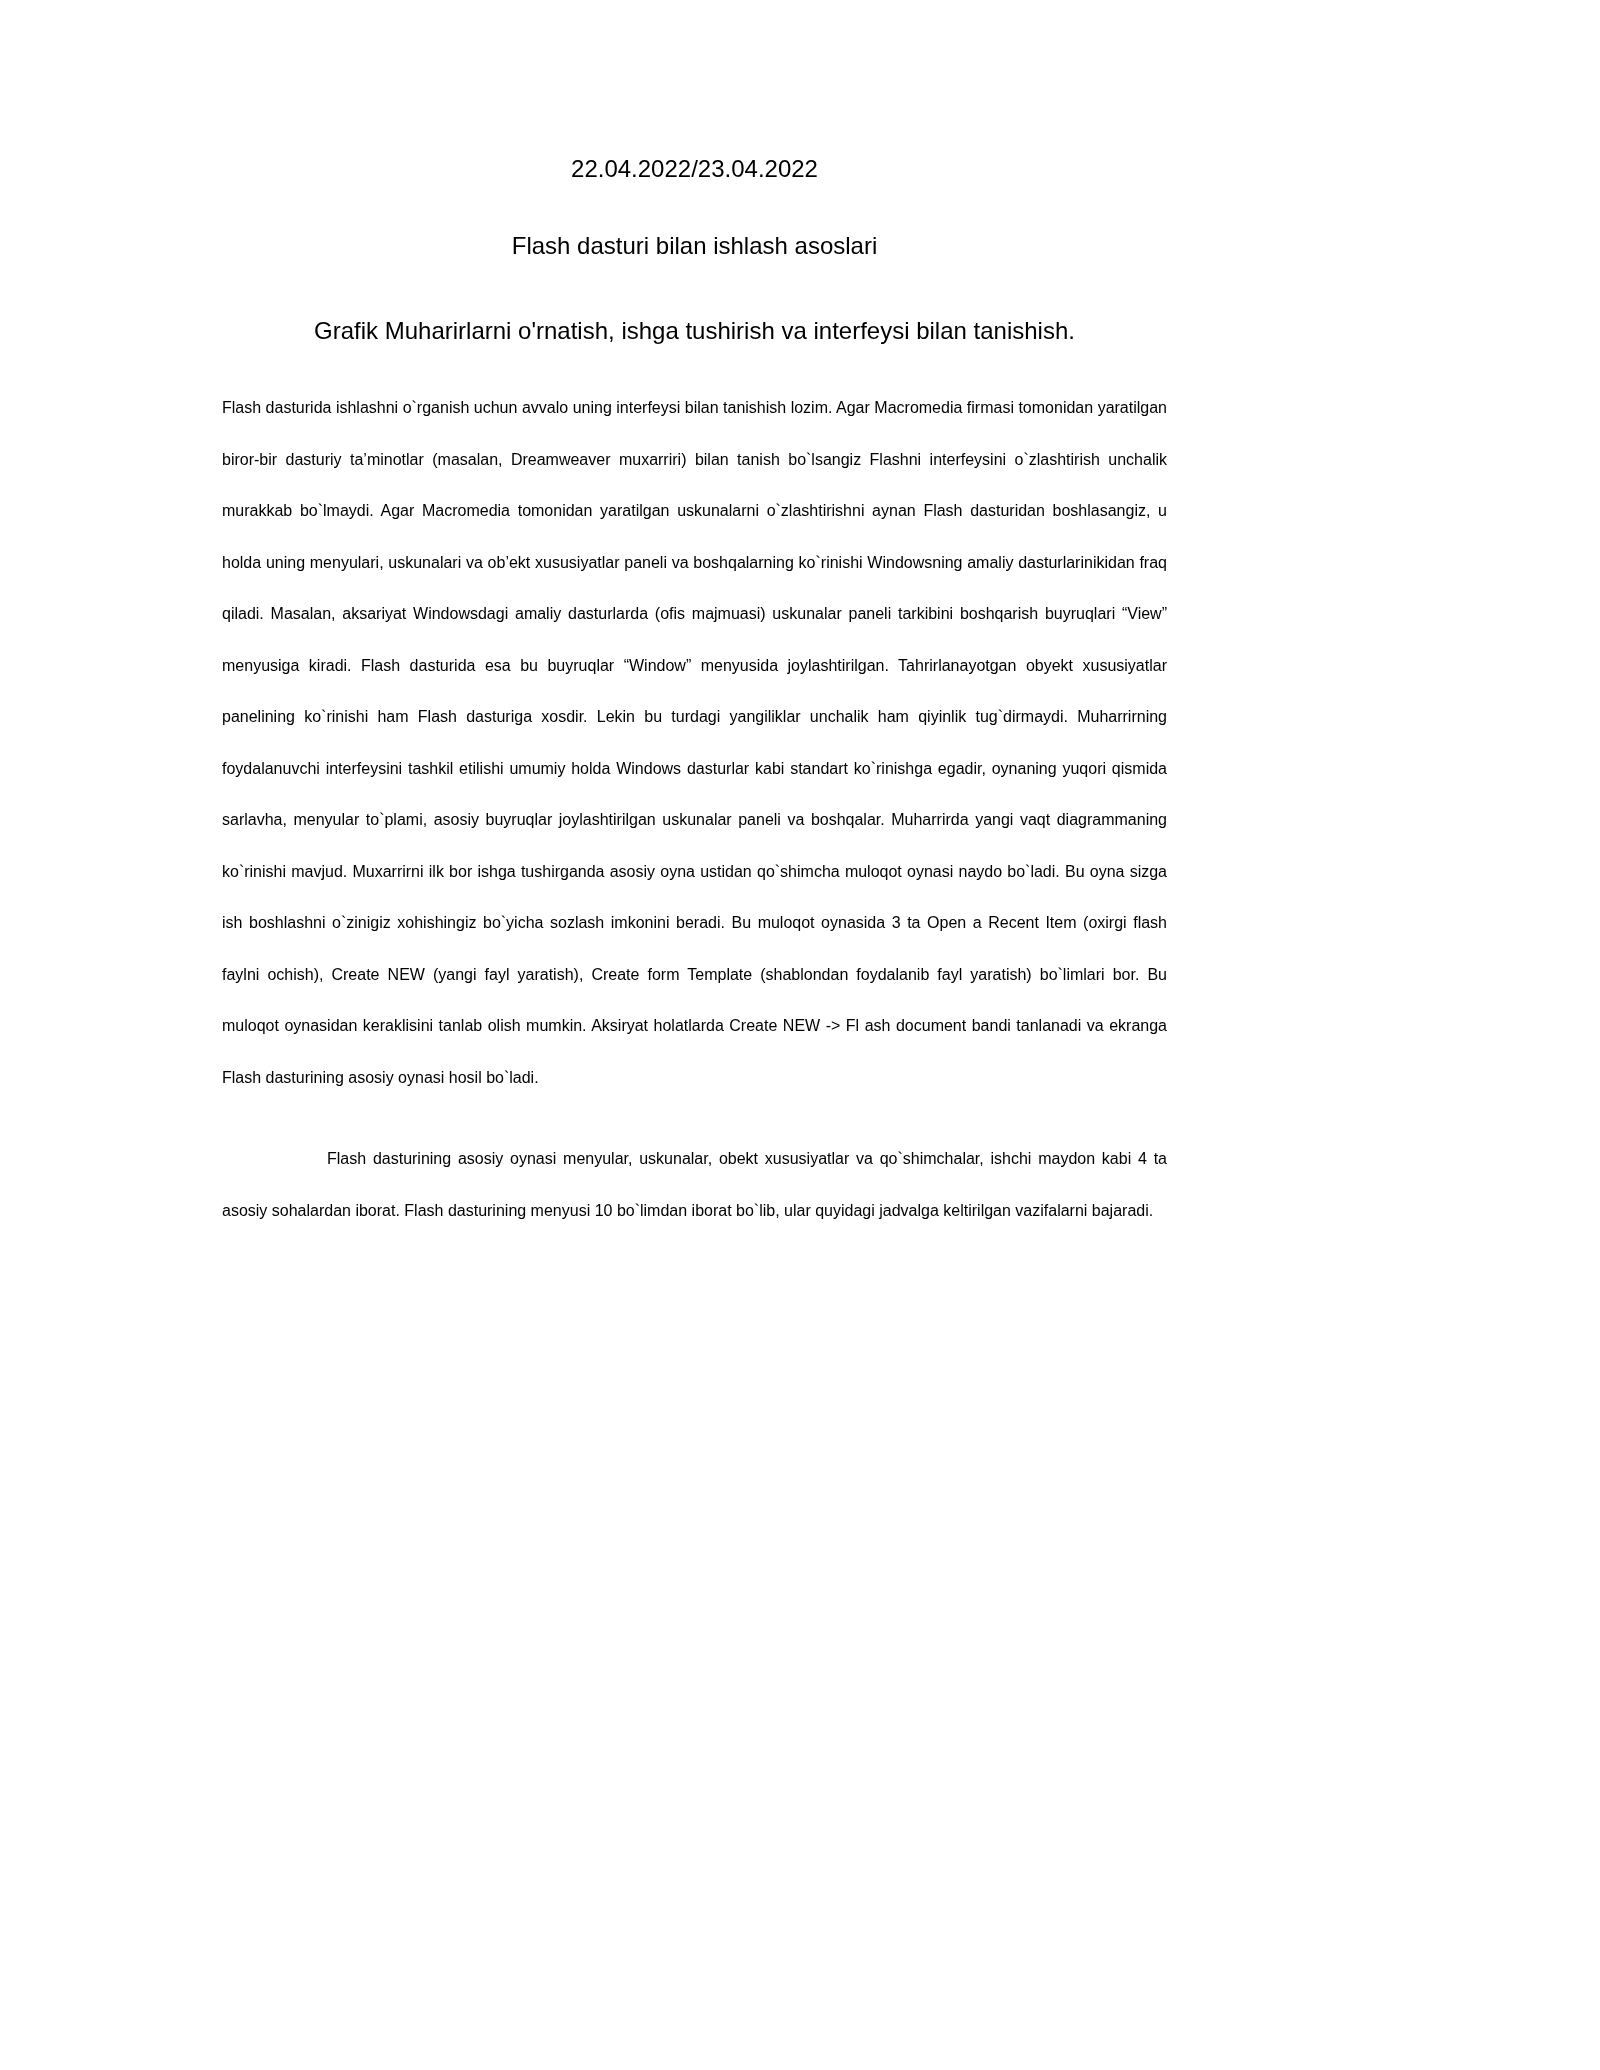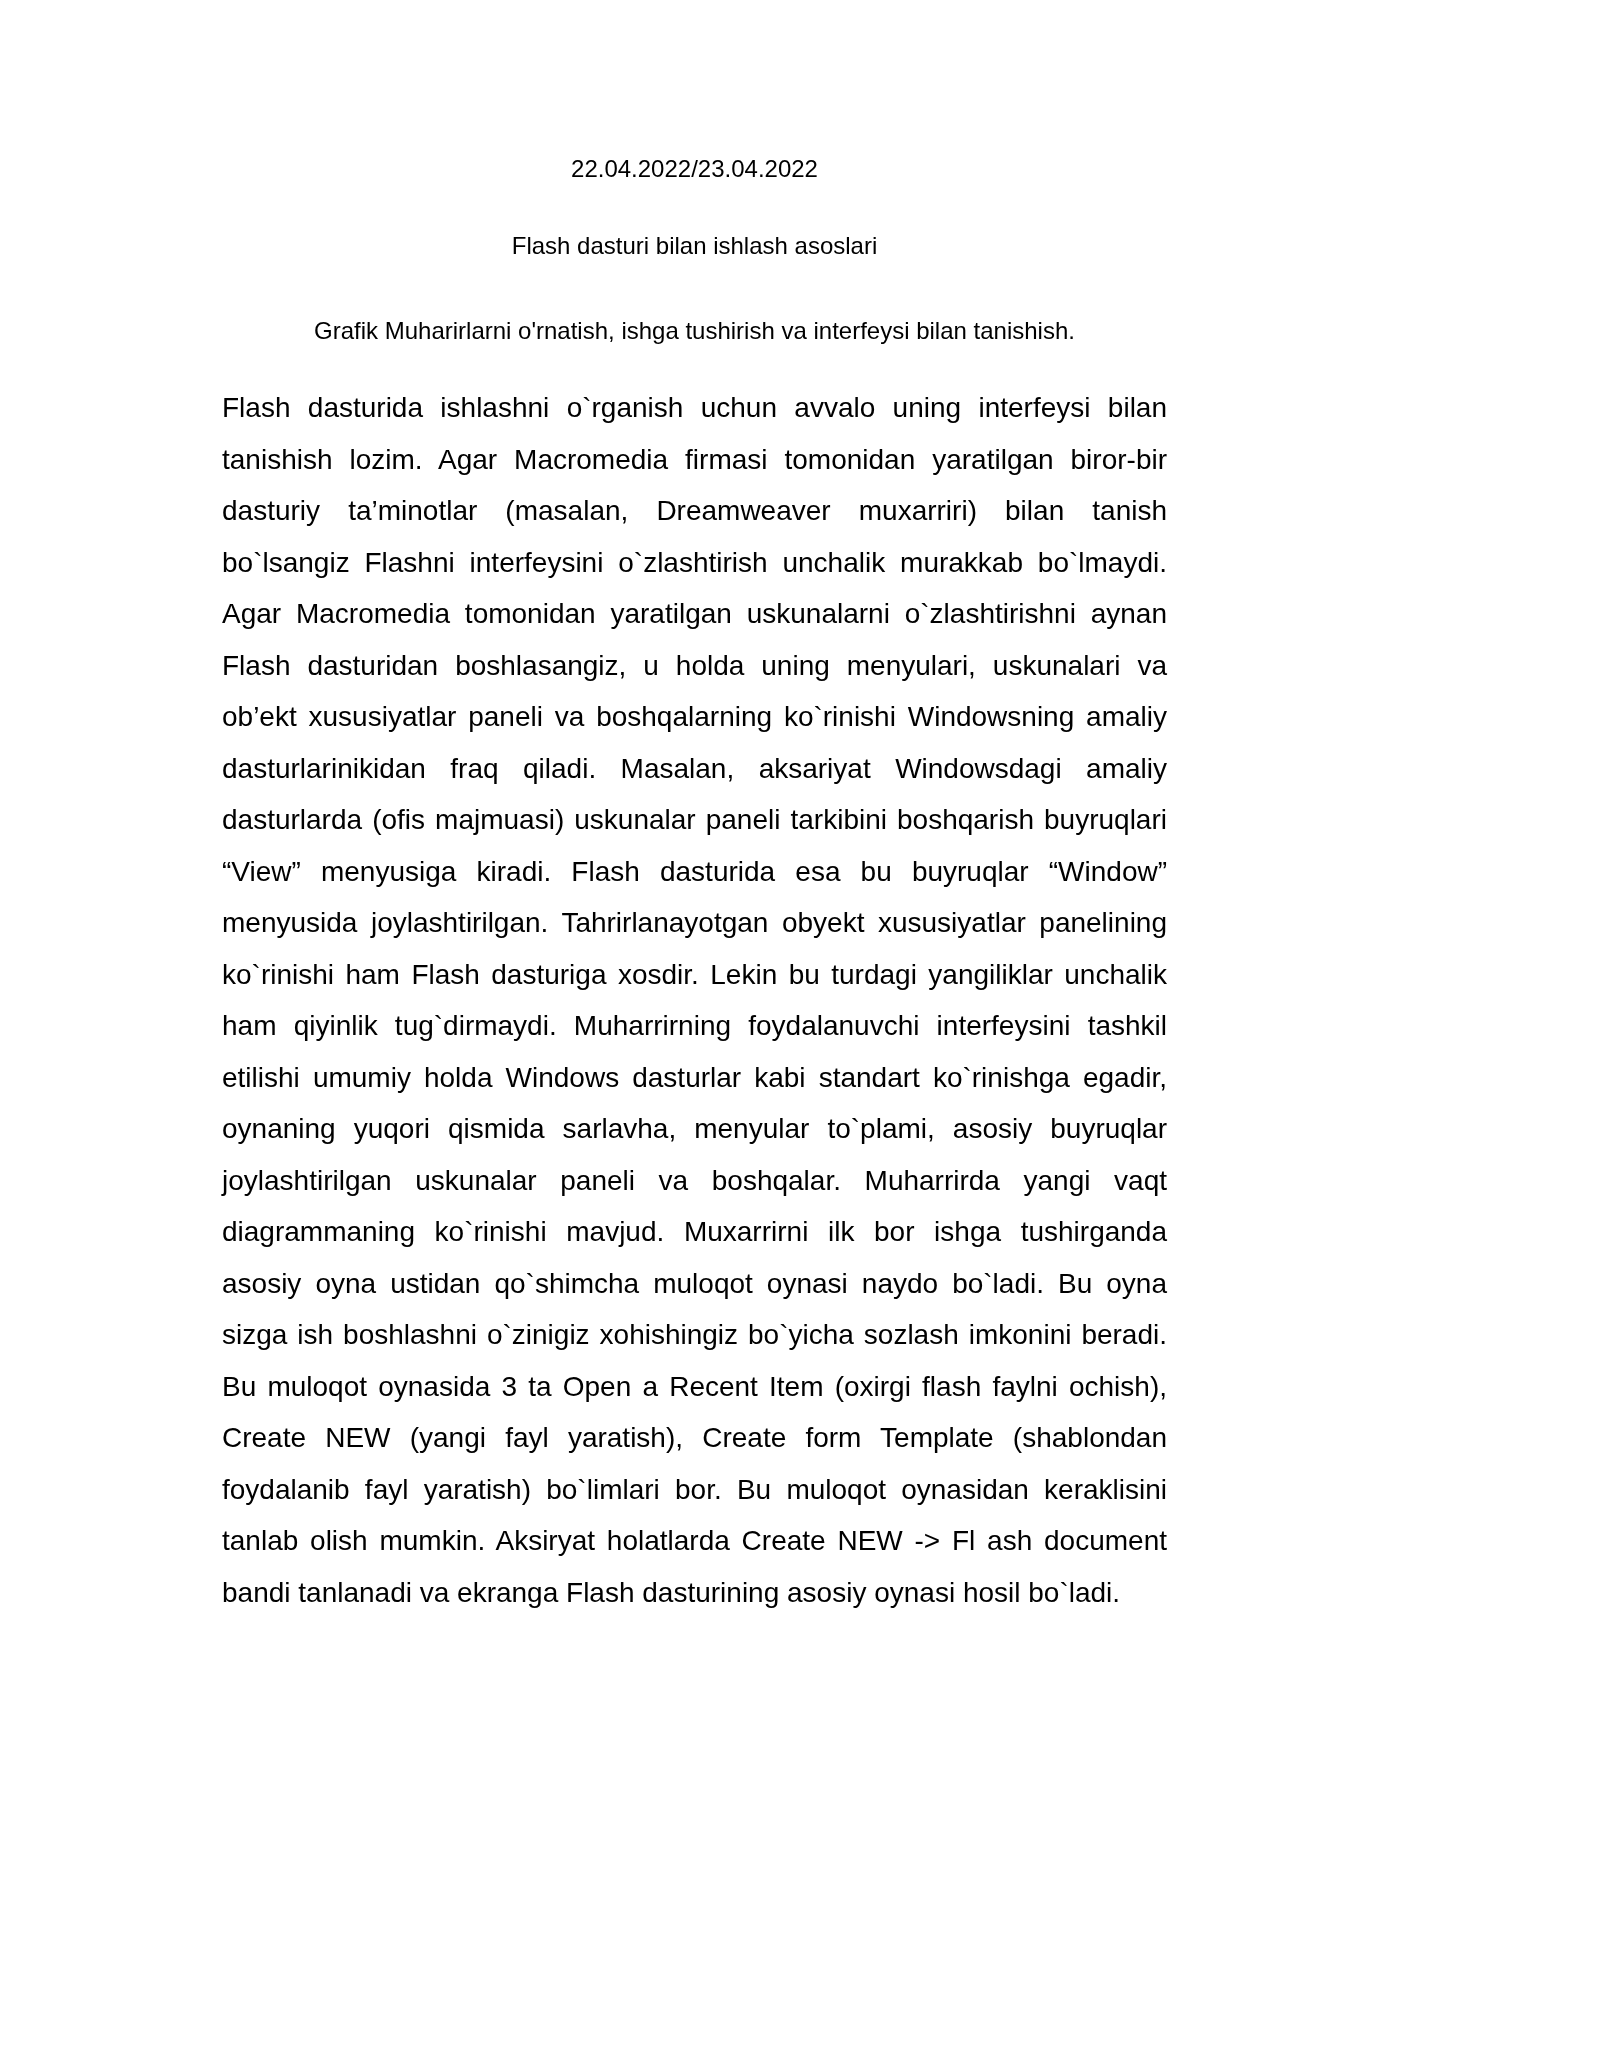--- a/index.html
+++ b/index.html
@@ -22,34 +22,35 @@
     text-align: center;
     font-size: 24px;
     line-height: 52px;
     font-weight: 400;
     margin: 0 0 25px 0;
   }
   .heading.last {
     margin-bottom: 33px;
   }
   .body-paragraph {
-    font-size: 28px;
+    font-size: 16px;
     line-height: 51.5px;
     text-align: justify;
     margin: 0 0 30px 0;
   }
   .body-paragraph.indented {
     text-indent: 105px;
   }
 </style>
 </head>
 <body>
 
 <div class="page">
   <div class="heading">22.04.2022/23.04.2022</div>
 
   <div class="heading last">Flash dasturi bilan ishlash asoslari</div>
 
   <div class="heading">Grafik Muharirlarni o'rnatish, ishga tushirish va interfeysi bilan tanishish.</div>
 
   <p class="body-paragraph">Flash  dasturida ishlashni o`rganish uchun avvalo uning interfeysi bilan tanishish lozim. Agar Macromedia firmasi tomonidan yaratilgan biror-bir dasturiy ta’minotlar (masalan, Dreamweaver muxarriri) bilan tanish bo`lsangiz Flashni interfeysini o`zlashtirish unchalik murakkab bo`lmaydi. Agar Macromedia tomonidan yaratilgan uskunalarni o`zlashtirishni aynan Flash dasturidan boshlasangiz, u holda uning menyulari, uskunalari va ob’ekt xususiyatlar paneli va boshqalarning ko`rinishi Windowsning amaliy dasturlarinikidan fraq qiladi. Masalan, aksariyat Windowsdagi amaliy dasturlarda (ofis majmuasi) uskunalar paneli tarkibini boshqarish buyruqlari “View” menyusiga kiradi. Flash dasturida esa bu buyruqlar “Window” menyusida joylashtirilgan. Tahrirlanayotgan obyekt xususiyatlar panelining ko`rinishi ham Flash dasturiga xosdir.  Lekin bu turdagi yangiliklar unchalik ham qiyinlik tug`dirmaydi. Muharrirning foydalanuvchi interfeysini tashkil etilishi umumiy holda Windows dasturlar kabi standart ko`rinishga egadir, oynaning yuqori qismida sarlavha, menyular to`plami, asosiy buyruqlar joylashtirilgan uskunalar paneli va boshqalar. Muharrirda yangi vaqt diagrammaning ko`rinishi mavjud. Muxarrirni ilk bor ishga tushirganda asosiy oyna ustidan qo`shimcha muloqot oynasi naydo bo`ladi. Bu oyna sizga ish boshlashni o`zinigiz xohishingiz bo`yicha sozlash imkonini beradi. Bu muloqot oynasida 3 ta Open a Recent Item (oxirgi flash faylni ochish), Create NEW (yangi fayl yaratish), Create form Template (shablondan foydalanib fayl yaratish) bo`limlari bor. Bu muloqot oynasidan keraklisini tanlab olish mumkin. Aksiryat holatlarda Create NEW -&gt; Fl ash document bandi tanlanadi va ekranga Flash dasturining asosiy oynasi hosil bo`ladi.</p>
 
+  <p class="body-paragraph indented">Flash dasturining asosiy oynasi menyular, uskunalar, obekt xususiyatlar va qo`shimchalar, ishchi maydon kabi 4 ta asosiy sohalardan iborat. Flash dasturining menyusi 10 bo`limdan iborat bo`lib, ular quyidagi jadvalga keltirilgan vazifalarni bajaradi.</p>
 </div>
 
 </body></html>

